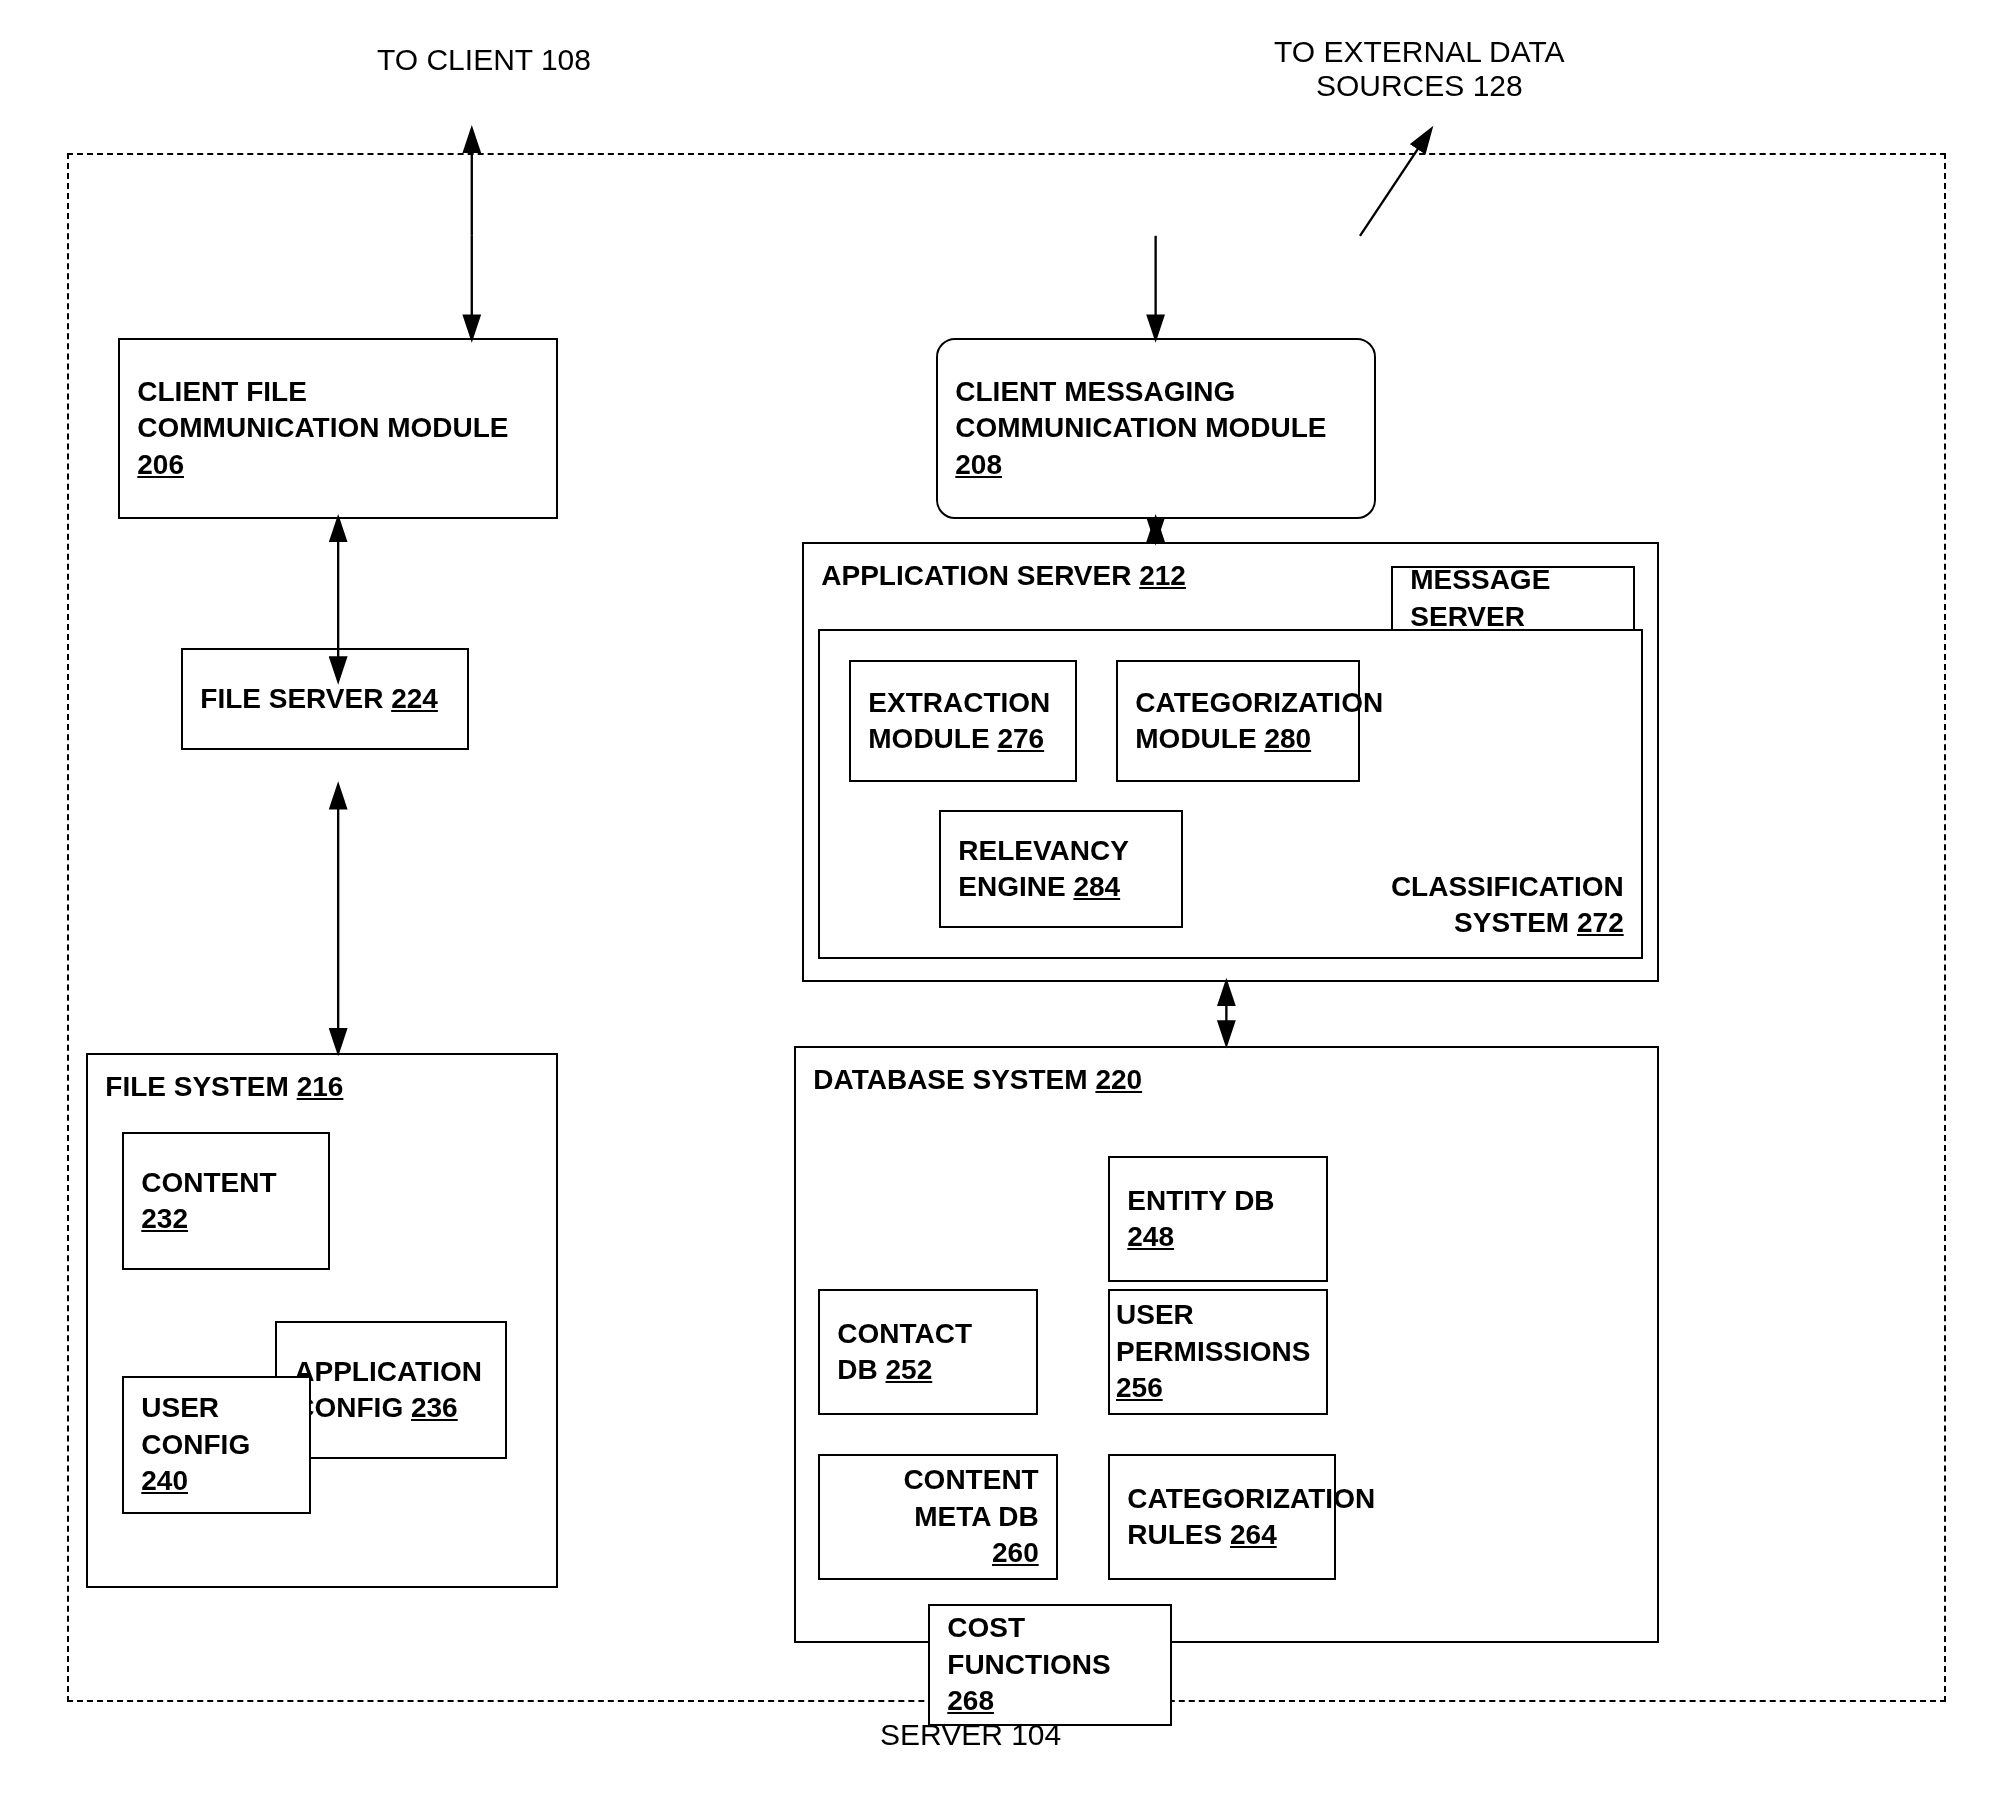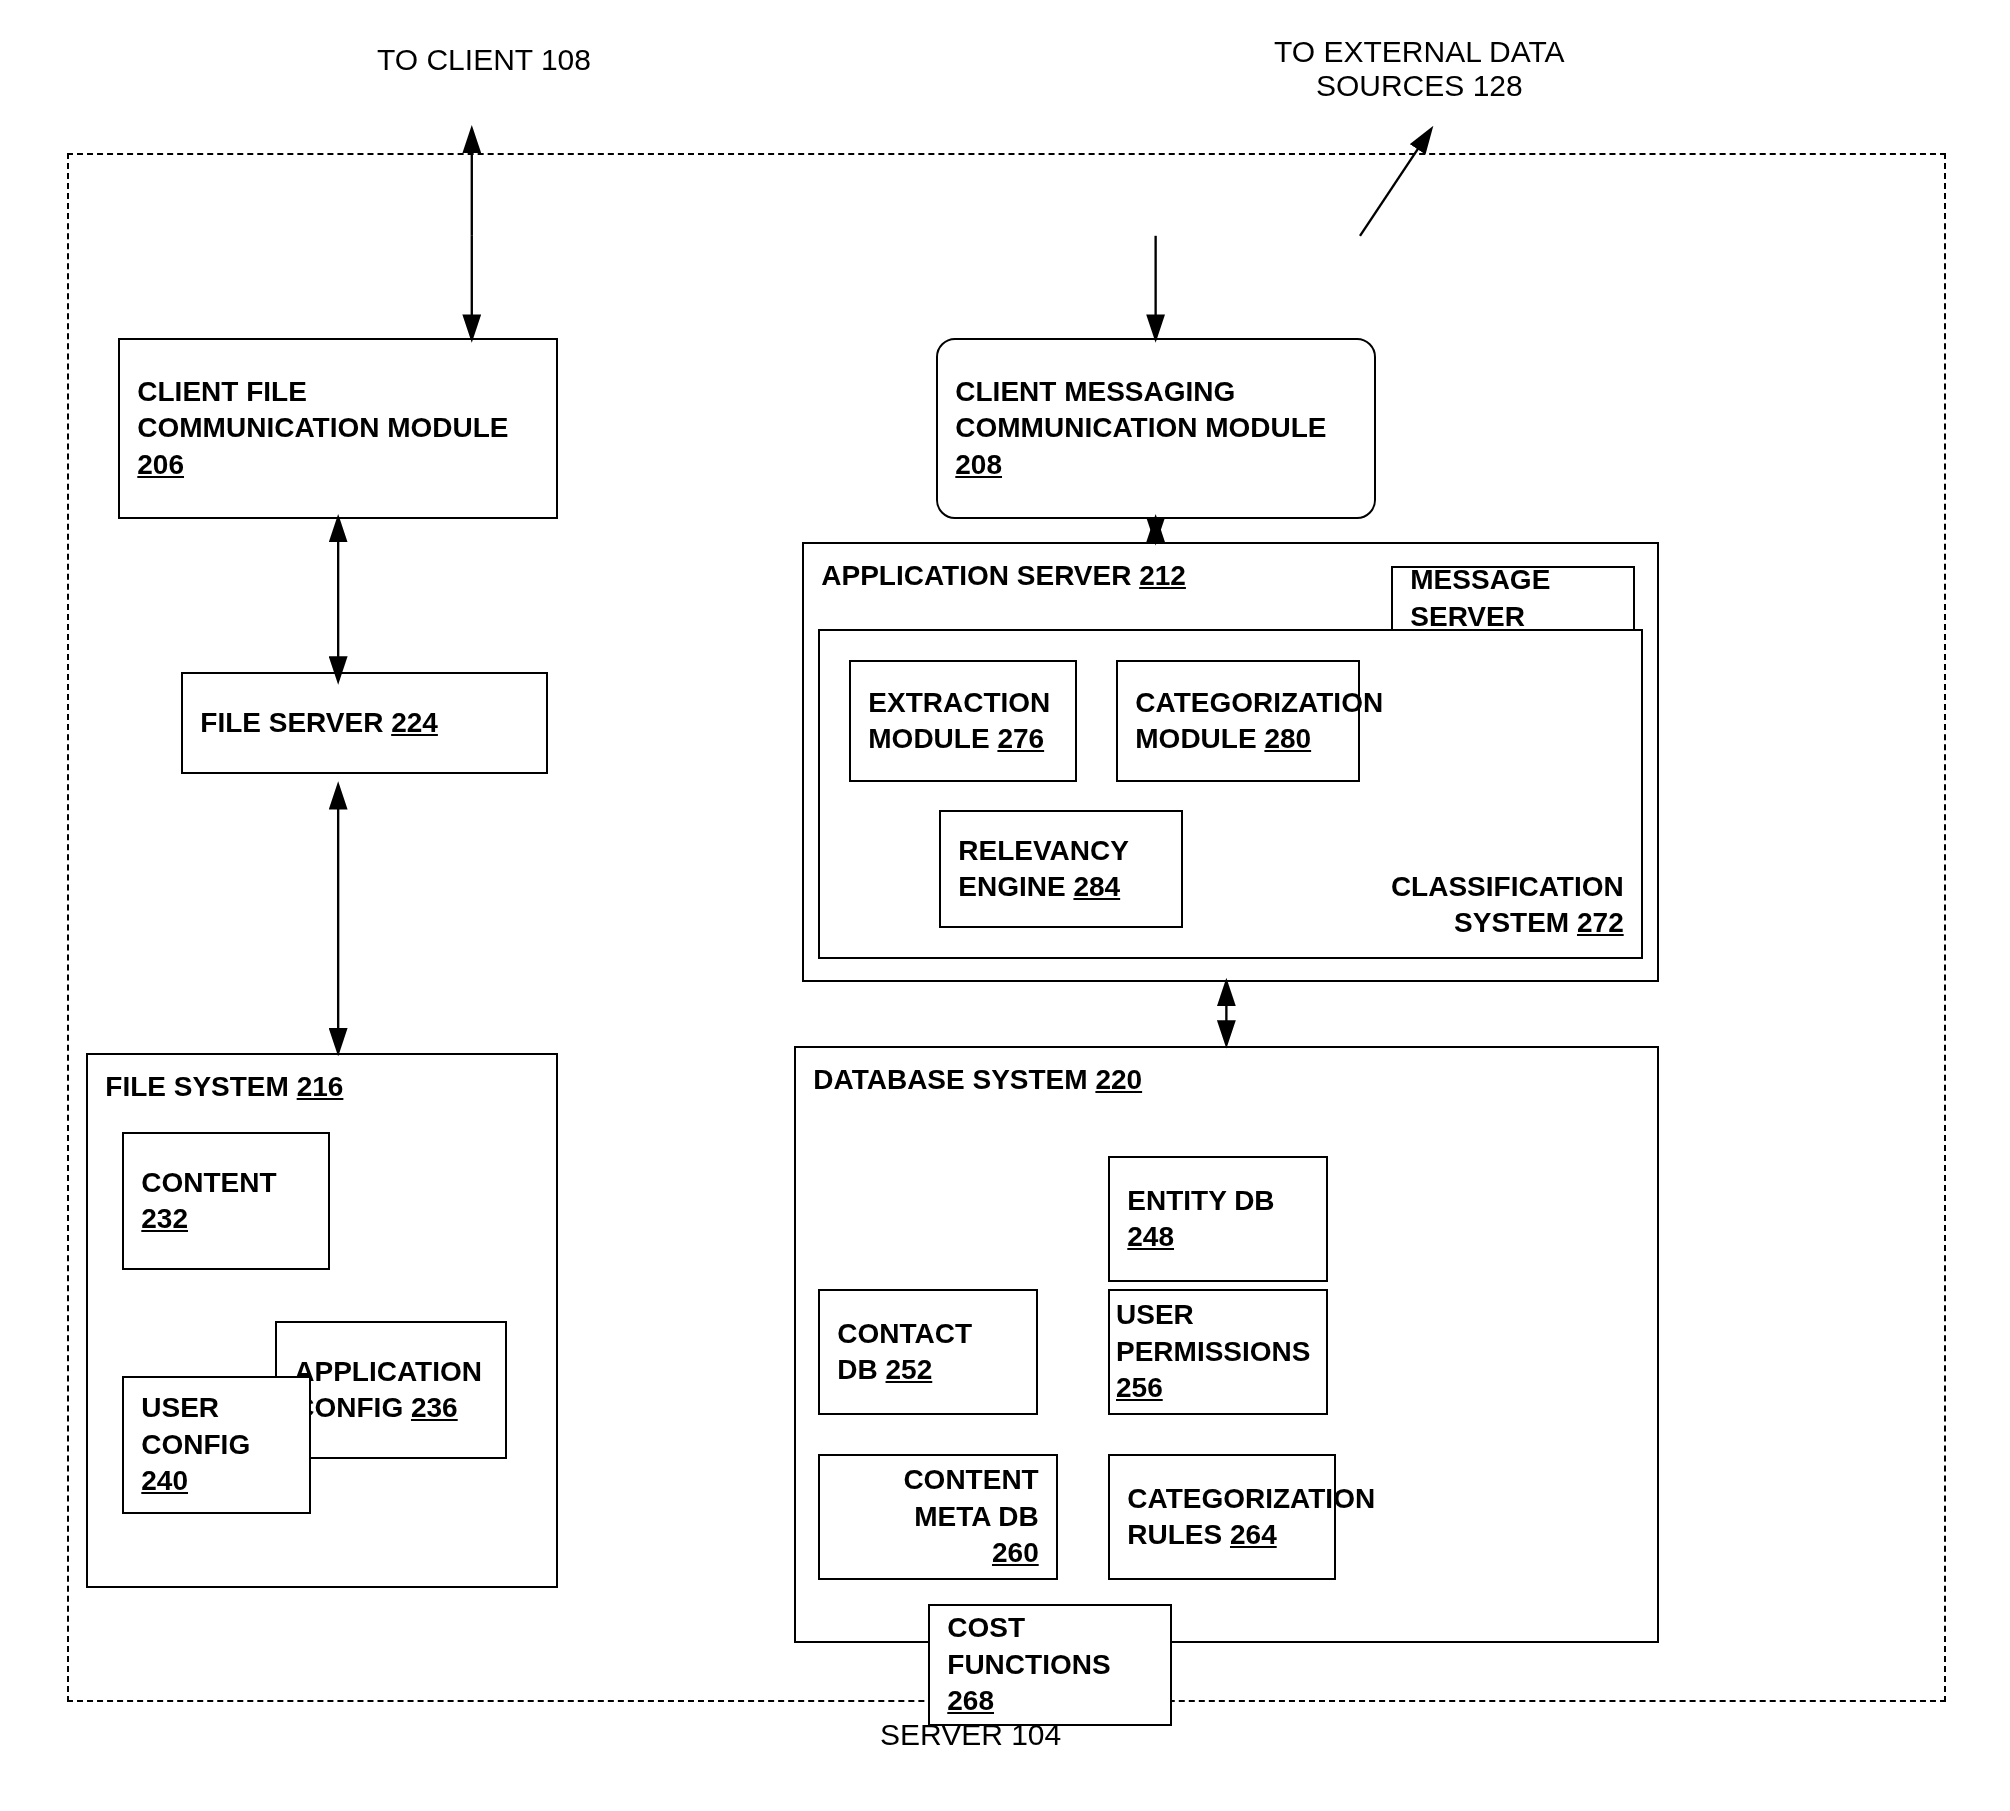--- a/index.html
+++ b/index.html
@@ -85,21 +85,21 @@
   <div class="dashed-border" style="left:67px; top:153px; width:1879px; height:1549px;"></div>
 
   <div class="box" style="left:118px; top:338px; width:440px; height:181px;">
     <div class="box-title">CLIENT FILE<br>COMMUNICATION MODULE <span class="underline">206</span></div>
   </div>
 
   <div class="box" style="left:936px; top:338px; width:440px; height:181px;border-radius:19px;">
     <div class="box-title">CLIENT MESSAGING<br>COMMUNICATION MODULE <span class="underline">208</span></div>
   </div>
 
-  <div class="box" style="left:181px; top:672px; width:367px; height:102px;">
+  <div class="box" style="left:181px; top:648px; width:288px; height:102px;">
     <div class="box-title">FILE SERVER <span class="underline">224</span></div>
   </div>
 
   <div class="box" style="left:802px; top:542px; width:857px; height:440px;">
     <div class="box-title" style="margin-bottom:auto; align-self:flex-start; position:absolute; top:14px; left:17.3px;">APPLICATION SERVER <span class="underline">212</span></div>
   </div>
 
   <div class="box" style="left:1391px; top:566px; width:244px; height:102px;">
     <div class="box-title">MESSAGE SERVER<br><span class="underline">228</span></div>
   </div>

